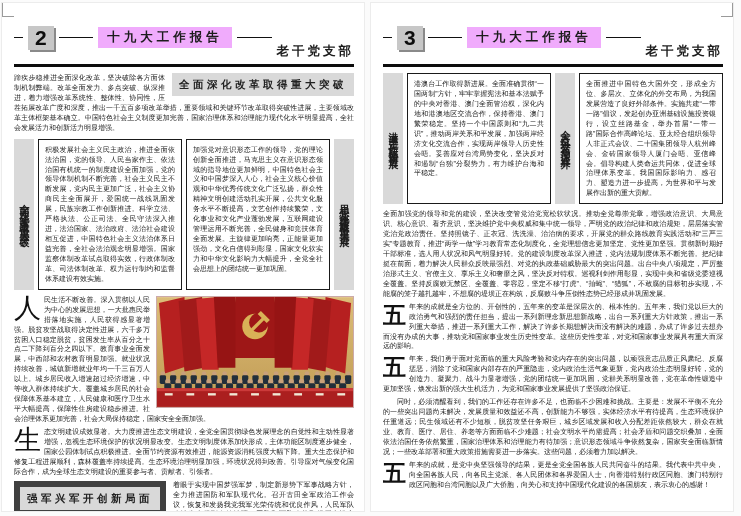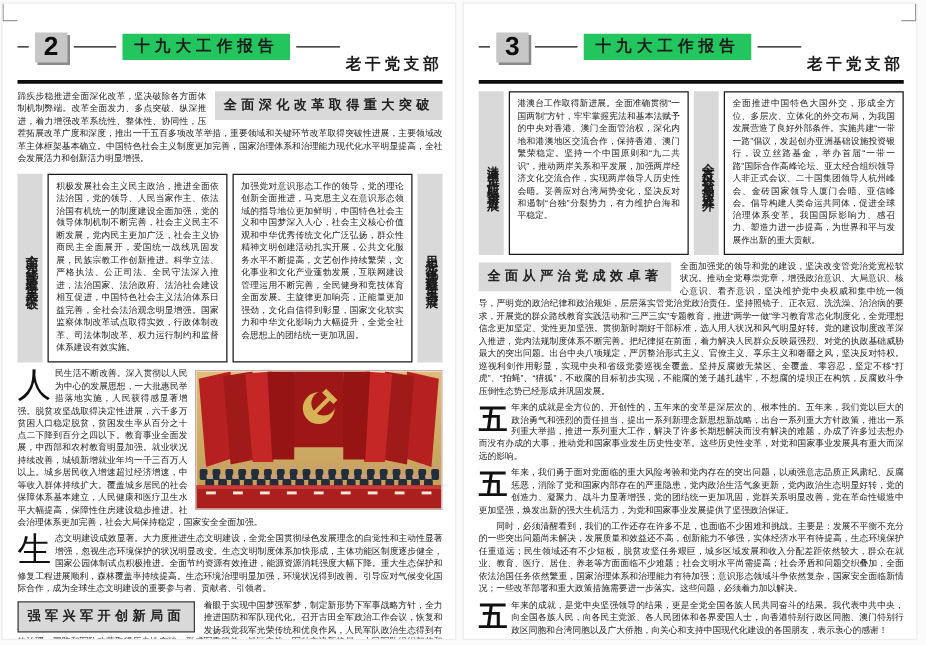--- a/index.html
+++ b/index.html
@@ -6,30 +6,30 @@
   body{font-family:"Liberation Sans",sans-serif;color:#1c1c1c;}
   .sheet{display:flex;gap:7px;padding:3px 2px;}
   .page{position:relative;width:362px;height:508px;background:#fff;box-sizing:border-box;
         padding:8px 10px 6px 12px;overflow:hidden;box-shadow:0 0 0 1px #ececec;}
   
   .hdr{display:flex;align-items:center;gap:5px;margin-top:4px;}
   .hrule{height:1.5px;background:#111;}
   .hrule.s{width:9px;} .hrule.grow{flex:1;}
   .pgnum{background:#c7c7c7;color:#0d0d0d;font-size:21px;font-weight:bold;
          line-height:24px;padding:0 7px;box-shadow:2px 2px 0 #8a8a8a;}
-  .htitle{background:#22c55e;font-size:12.5px;font-weight:bold;letter-spacing:4px;
+  .htitle{background:#f0abfc;font-size:12.5px;font-weight:bold;letter-spacing:4px;
           padding:2px 9px;white-space:nowrap;}
   .horg{font-size:12.5px;font-weight:bold;letter-spacing:3px;white-space:nowrap;margin-top:28px;}
   .thick{height:3px;background:#0c0c0c;margin:4px 0 6px 0;}
   
   .t{font-size:7px;line-height:1.42;text-align:justify;color:#222;margin:3px 0;}
   .indent{text-indent:2em;}
   .sec{background:#d9d9d9;font-size:10.5px;font-weight:bold;letter-spacing:3.5px;
        text-align:center;padding:4px 7px;white-space:nowrap;}
-  .sec.outlined{border:1px solid #404040;text-align:center;}
+  .sec.outlined{border:6px solid #404040;text-align:center;}
   .fr{float:right;margin:0 0 4px 7px;}
   .fl{float:left;margin:1px 7px 3px 0;}
   .boxrow{display:flex;align-items:stretch;gap:4px;margin:6px 0 5px 0;}
   .vlabel{writing-mode:vertical-rl;text-orientation:upright;background:#d9d9d9;
           font-size:10px;font-weight:bold;letter-spacing:3px;padding:10px 2px;
           display:flex;align-items:center;justify-content:center;flex:0 0 16px;}
   .bbox{border:1.3px solid #1a1a1a;padding:5px 6px;flex:1;box-sizing:border-box;}
   .bbox .t{margin:0;}
   .dc{float:left;font-family:"Liberation Serif",serif;font-size:27px;line-height:0.92;
       padding:1px 3px 0 0;color:#111;}
@@ -194,21 +194,20 @@
       <div class="bbox">
         <div class="t">港澳台工作取得新进展。全面准确贯彻“一国两制”方针，牢牢掌握宪法和基本法赋予的中央对香港、澳门全面管治权，深化内地和港澳地区交流合作，保持香港、澳门繁荣稳定。坚持一个中国原则和“九二共识”，推动两岸关系和平发展，加强两岸经济文化交流合作，实现两岸领导人历史性会晤。妥善应对台湾局势变化，坚决反对和遏制“台独”分裂势力，有力维护台海和平稳定。</div>
       </div>
       <div class="vlabel">全方位外交布局深入展开</div>
       <div class="bbox">
         <div class="t">全面推进中国特色大国外交，形成全方位、多层次、立体化的外交布局，为我国发展营造了良好外部条件。实施共建“一带一路”倡议，发起创办亚洲基础设施投资银行，设立丝路基金，举办首届“一带一路”国际合作高峰论坛、亚太经合组织领导人非正式会议、二十国集团领导人杭州峰会、金砖国家领导人厦门会晤、亚信峰会。倡导构建人类命运共同体，促进全球治理体系变革。我国国际影响力、感召力、塑造力进一步提高，为世界和平与发展作出新的重大贡献。</div>
       </div>
     </div>
 
     <div class="t clearfix">
-      <span class="sec fl">全面从严治党成效卓著</span>
       <span>全面加强党的领导和党的建设，坚决改变管党治党宽松软状况。推动全党尊崇党章，增强政治意识、大局意识、核心意识、看齐意识，坚决维护党中央权威和集中统一领导，严明党的政治纪律和政治规矩，层层落实管党治党政治责任。坚持照镜子、正衣冠、洗洗澡、治治病的要求，开展党的群众路线教育实践活动和“三严三实”专题教育，推进“两学一做”学习教育常态化制度化，全党理想信念更加坚定、党性更加坚强。贯彻新时期好干部标准，选人用人状况和风气明显好转。党的建设制度改革深入推进，党内法规制度体系不断完善。把纪律挺在前面，着力解决人民群众反映最强烈、对党的执政基础威胁最大的突出问题。出台中央八项规定，严厉整治形式主义、官僚主义、享乐主义和奢靡之风，坚决反对特权。巡视利剑作用彰显，实现中央和省级党委巡视全覆盖。坚持反腐败无禁区、全覆盖、零容忍，坚定不移“打虎”、“拍蝇”、“猎狐”，不敢腐的目标初步实现，不能腐的笼子越扎越牢，不想腐的堤坝正在构筑，反腐败斗争压倒性态势已经形成并巩固发展。</span>
     </div>
 
     <div class="t">
       <span class="dc bold">五</span>
       <span>年来的成就是全方位的、开创性的，五年来的变革是深层次的、根本性的。五年来，我们党以巨大的政治勇气和强烈的责任担当，提出一系列新理念新思想新战略，出台一系列重大方针政策，推出一系列重大举措，推进一系列重大工作，解决了许多长期想解决而没有解决的难题，办成了许多过去想办而没有办成的大事，推动党和国家事业发生历史性变革。这些历史性变革，对党和国家事业发展具有重大而深远的影响。</span>
     </div>
 
     <div class="t">
       <span class="dc bold">五</span>

